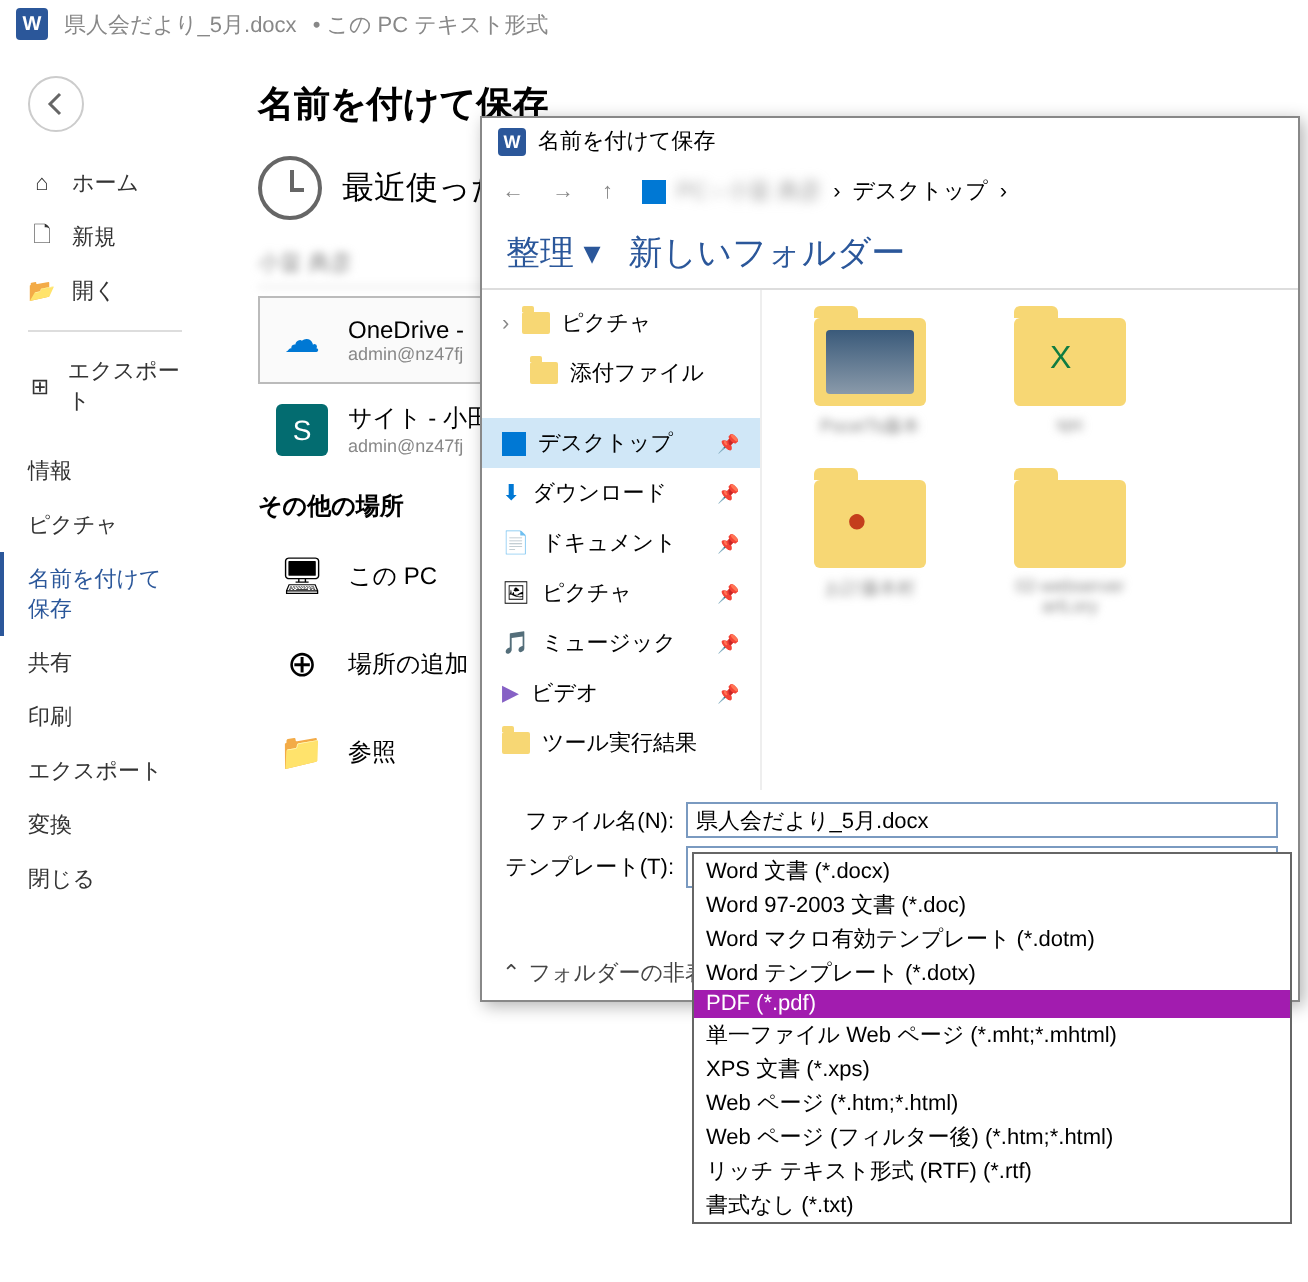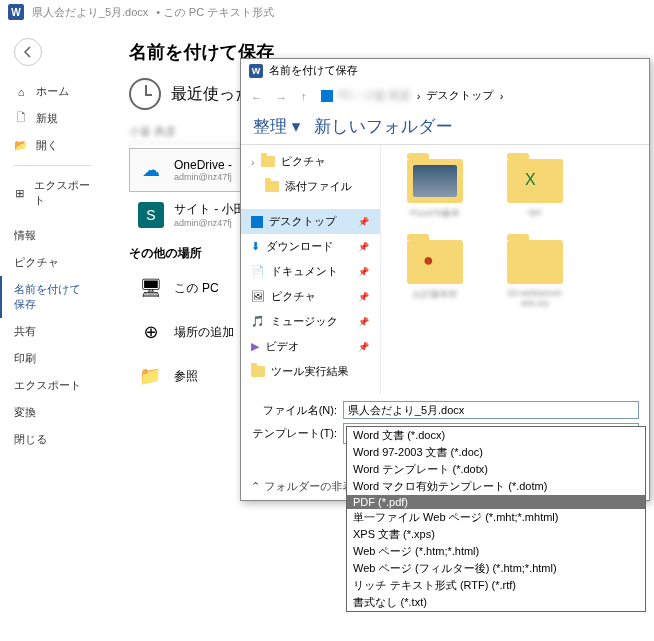--- a/index.html
+++ b/index.html
@@ -47,21 +47,21 @@
 .big-folder::before { content:''; position:absolute; top:-6px; left:0; width:22px; height:6px; background:#f7d774; border-radius:3px 3px 0 0;}
 .big-folder.face::after { content:''; position:absolute; top:6px; left:6px; right:6px; bottom:6px; background: linear-gradient(#3a5a7a,#8a9aaa); border-radius:2px;}
 .file-tile .lbl { filter: blur(2px); color:#888; }
 .dlg-form { padding: 6px 10px; font-size: 11px; }
 .form-row { display: flex; align-items: center; gap: 6px; margin-bottom: 4px; justify-content: center; }
 .form-label { width: 86px; text-align: right; }
 .form-input { flex: 1; border: 1px solid #7a9ac0; padding: 2px 4px; font-size: 11px; background: #fff; }
 .form-select { flex: 1; border: 1px solid #7a9ac0; padding: 2px 4px; font-size: 11px; background: #fff; position: relative; }
 .dropdown { position: absolute; left: 346px; top: 426px; width: 300px; background: #fff; border: 1px solid #666; z-index: 10; font-size: 11px; max-height: 210px; overflow: hidden; }
 .dd-item { padding: 1px 6px; cursor: pointer; white-space: nowrap; }
-.dd-item.hl { background: #737373; color: #fff; }
+.dd-item.hl { background: #a21caf; color: #fff; }
 .author-row { display:flex; gap:6px; padding: 2px 0 2px 96px; font-size:11px; color:#666;}
 .hide-folders { display:flex; align-items:center; gap:4px; padding:6px 10px; font-size:11px; color:#444;}
 svg { display: block; }
 </style>
 </head>
 <body>
 
 <div class="titlebar">
   <div class="word-icon">W</div>
   <span>県人会だより_5月.docx</span>
@@ -263,22 +263,22 @@
   </div>
   <div class="hide-folders">
     <span>⌃</span>
     <span>フォルダーの非表示</span>
   </div>
 </div>
 
 <div class="dropdown">
   <div class="dd-item">Word 文書 (*.docx)</div>
   <div class="dd-item">Word 97-2003 文書 (*.doc)</div>
+  <div class="dd-item">Word マクロ有効テンプレート (*.dotm)</div>
   <div class="dd-item">Word テンプレート (*.dotx)</div>
-  <div class="dd-item">Word マクロ有効テンプレート (*.dotm)</div>
   <div class="dd-item hl">PDF (*.pdf)</div>
   <div class="dd-item">単一ファイル Web ページ (*.mht;*.mhtml)</div>
   <div class="dd-item">XPS 文書 (*.xps)</div>
   <div class="dd-item">Web ページ (*.htm;*.html)</div>
   <div class="dd-item">Web ページ (フィルター後) (*.htm;*.html)</div>
   <div class="dd-item">リッチ テキスト形式 (RTF) (*.rtf)</div>
   <div class="dd-item">書式なし (*.txt)</div>
 
 </div>
 

